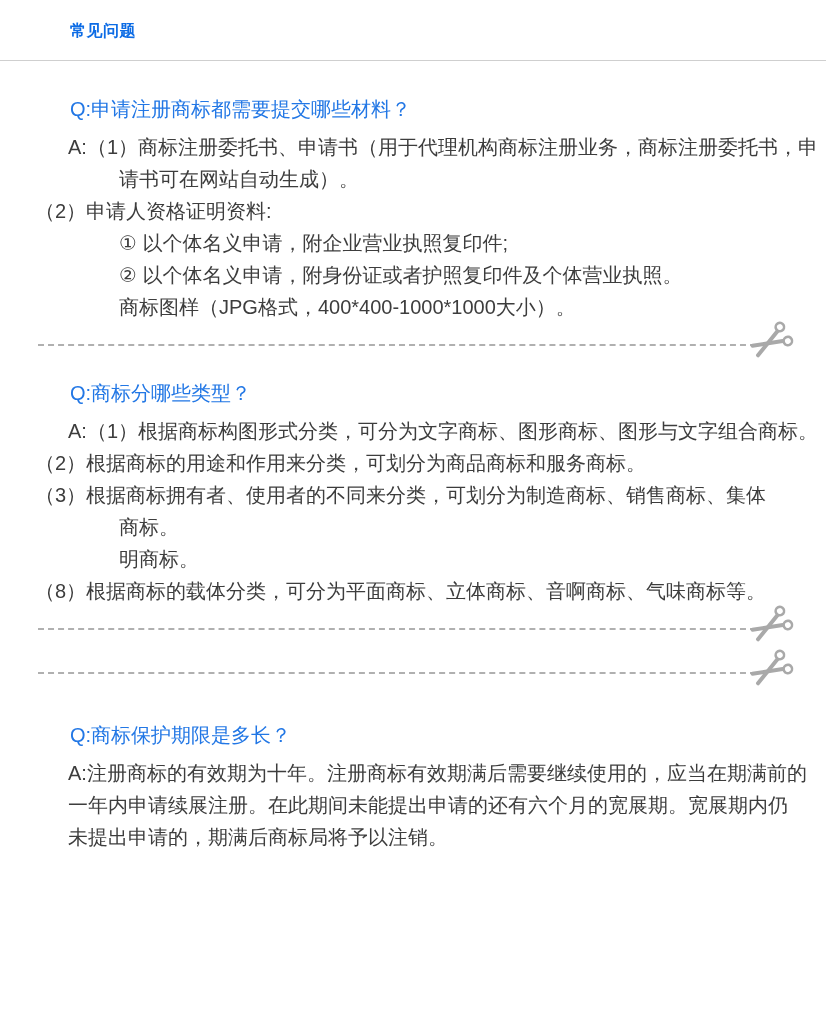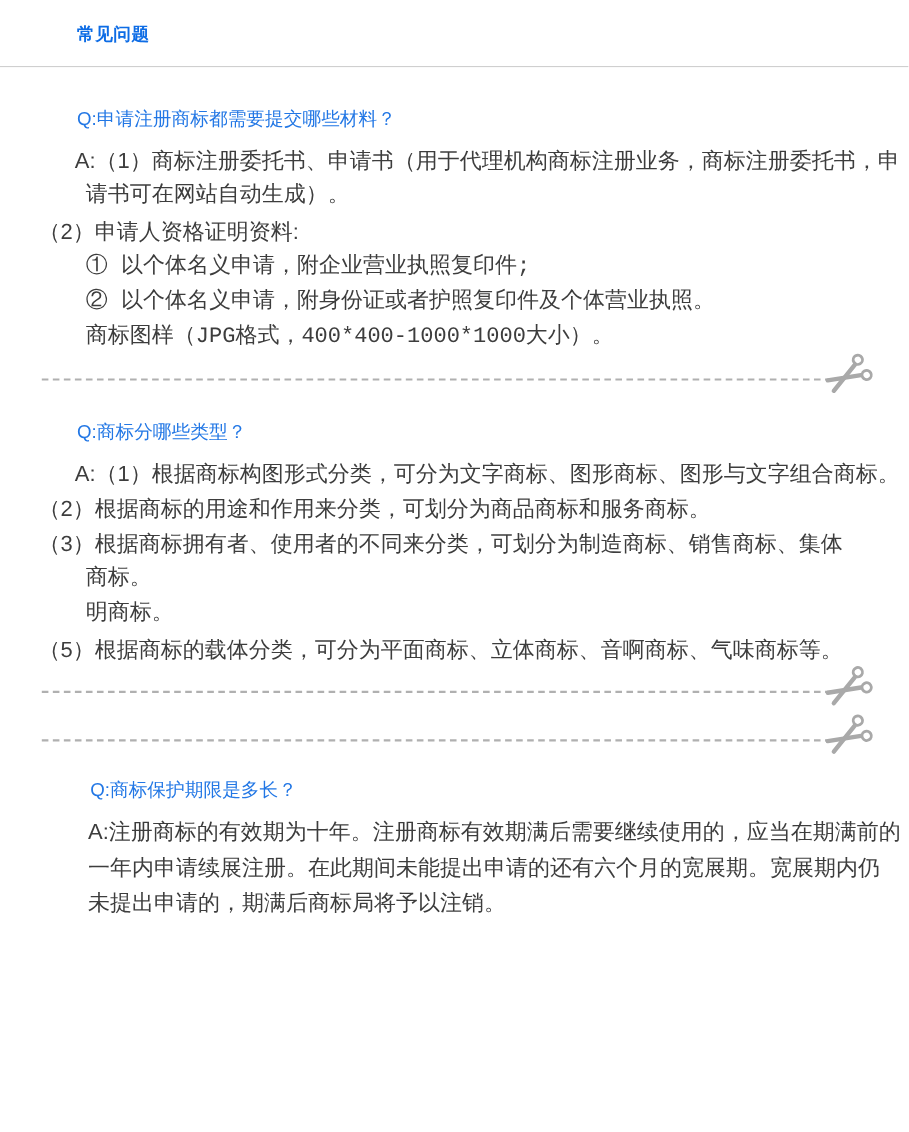--- a/index.html
+++ b/index.html
@@ -24,37 +24,37 @@
     padding:21px 0 0 70px;
     font-size:16px;
     font-weight:bold;
     color:var(--title-blue,#0d6ce5);
     letter-spacing:0.5px;
   }
   section{display:block;}
   .mt-s1{margin-top:36px;}
   .mt-s2{margin-top:14px;}
   .mt-s3{margin-top:12px;}
-  .mt-s4{margin-top:12px;padding-left:12px;}
+  .mt-s4{margin-top:28px;}
   .q{
-    font-size:17px;
+    font-size:20px;
     font-weight:normal;
     color:var(--question-blue,#2277e5);
     line-height:24px;
     margin:0 0 10px 70px;
   }
   .answer .line{
     font-size:20px;
     color:var(--body-text,#3d3d3d);
     line-height:32px;
     white-space:nowrap;
   }
   .i0{margin-left:68px;}
   .i1{margin-left:35px;}
-  .i2{margin-left:78px;font-family:Liberation Mono, monospace;}
+  .i2{margin-left:119px;}
   .cut{
     position:relative;
     height:44px;
   }
   .dash-line{
     position:absolute;
     left:38px;right:70px;top:21px;
     border-top:2px dashed var(--dash-gray,#b0b0b0);
   }
   .scissors{
@@ -99,21 +99,21 @@
   </div>
 
   <section class="mt-s2">
     <h2 class="q">Q:商标分哪些类型？</h2>
     <div class="answer">
       <p class="line i0">A:（1）根据商标构图形式分类，可分为文字商标、图形商标、图形与文字组合商标。</p>
       <p class="line i1">（2）根据商标的用途和作用来分类，可划分为商品商标和服务商标。</p>
       <p class="line i1">（3）根据商标拥有者、使用者的不同来分类，可划分为制造商标、销售商标、集体</p>
       <p class="line i2">商标。</p>
       <p class="line i2">明商标。</p>
-      <p class="line i1">（5）根据商标的载体分类，可分为平面商标、立体商标、音啊商标、气味商标等。</p>
+      <p class="line i1">（8）根据商标的载体分类，可分为平面商标、立体商标、音啊商标、气味商标等。</p>
     </div>
   </section>
 
   <div class="cut">
     <div class="dash-line"></div>
     <svg class="scissors" viewBox="0 0 52 44" aria-hidden="true">
       <g transform="rotate(150 26 22)" stroke="currentColor" fill="none">
         <circle cx="10" cy="14" r="4.2" stroke-width="2.6"></circle>
         <circle cx="10" cy="30" r="4.2" stroke-width="2.6"></circle>
         <path d="M14.5 16.5 L43 27.5" stroke-width="4" stroke-linecap="round"></path>

